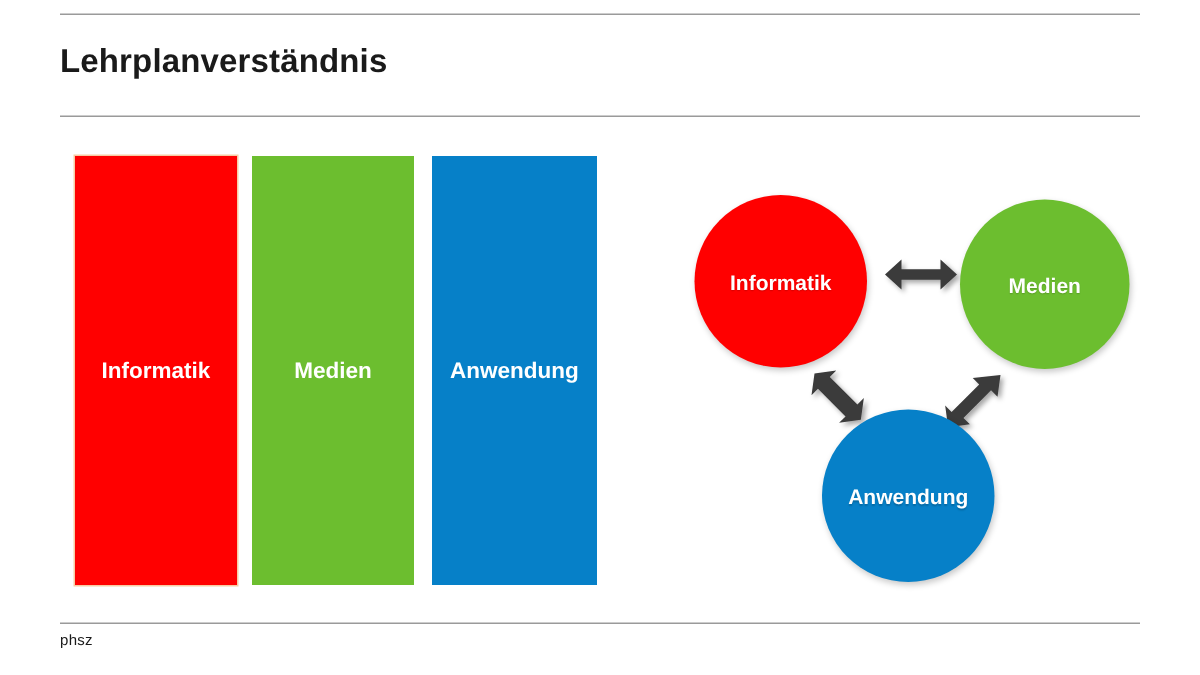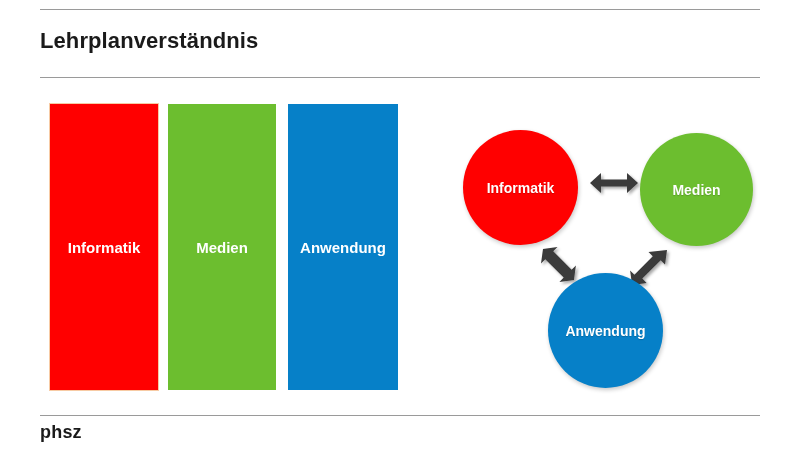--- a/index.html
+++ b/index.html
@@ -42,22 +42,22 @@
     font-weight: bold;
     color: #1a1a1a;
     letter-spacing: 0.1px;
     white-space: nowrap;
   }
 
   .footer-brand {
     position: absolute;
     left: 40px;
     top: 422px;
-    font-size: 18px;
-    font-weight: bold;
+    font-size: 10px;
+    font-weight: normal;
     color: #1a1a1a;
     letter-spacing: 0.2px;
   }
 
   
   .bars {
     position: absolute;
     left: 50px;
     top: 104px;
     width: 350px;

